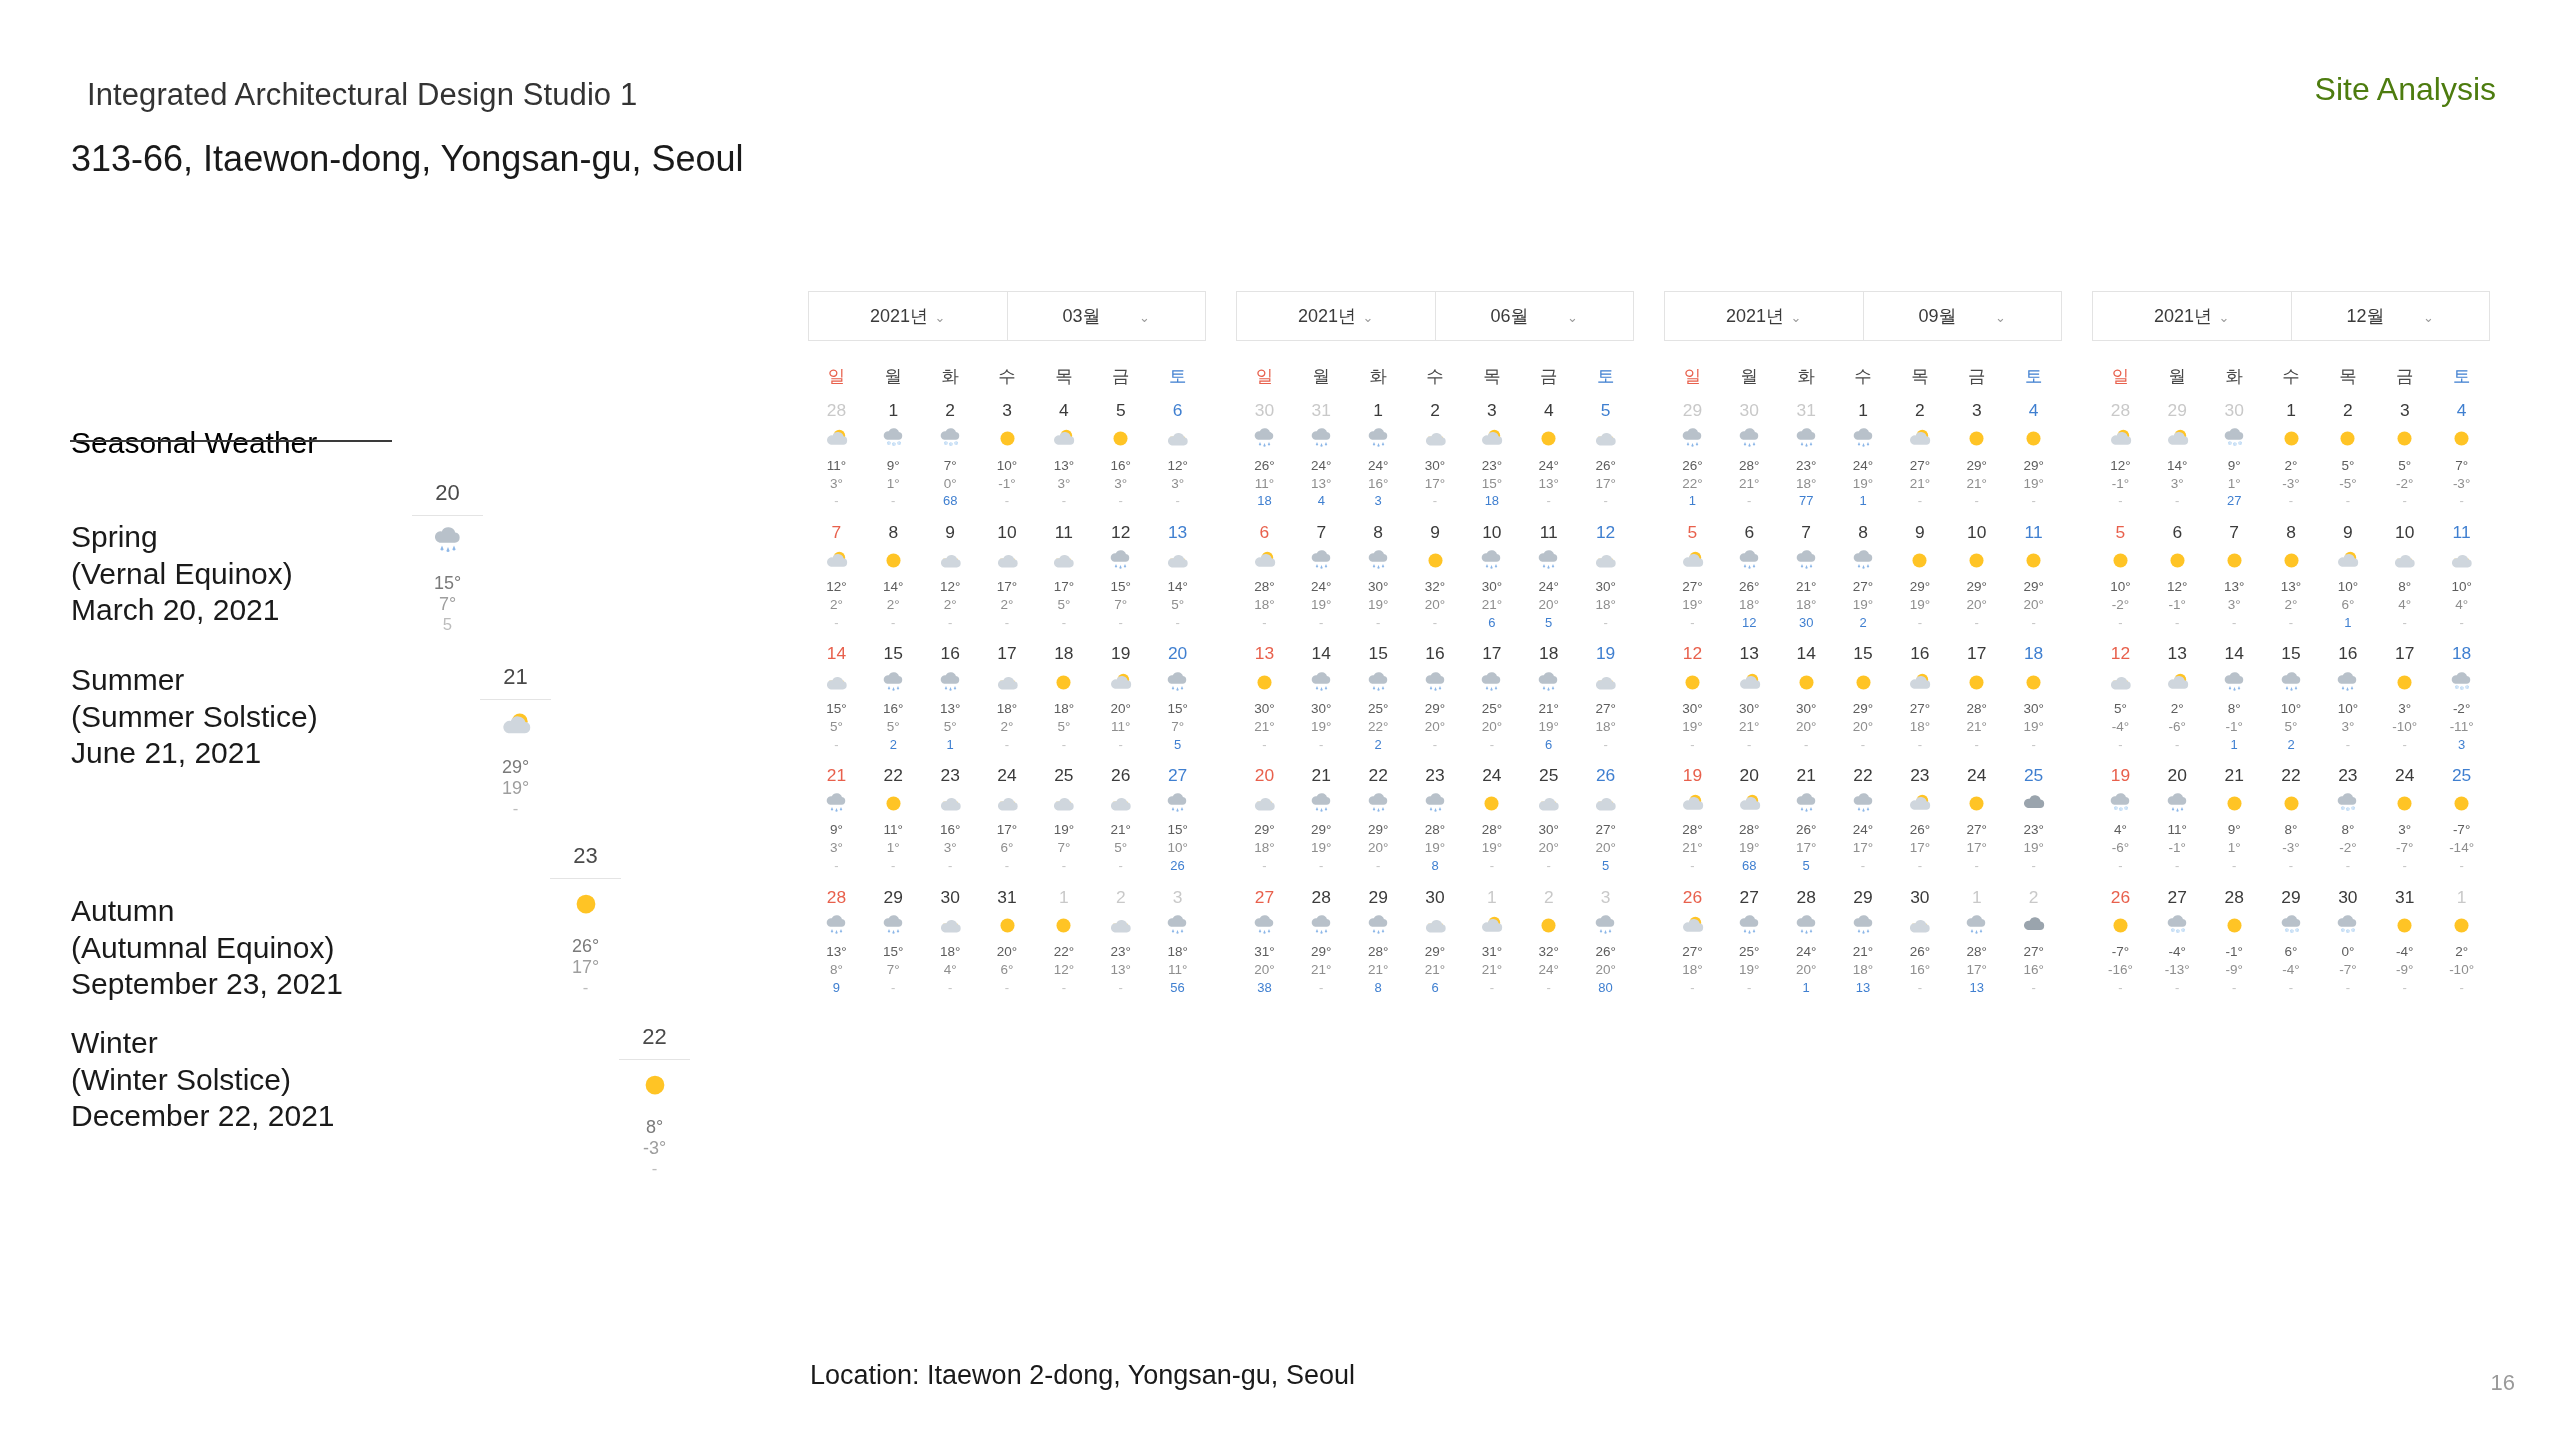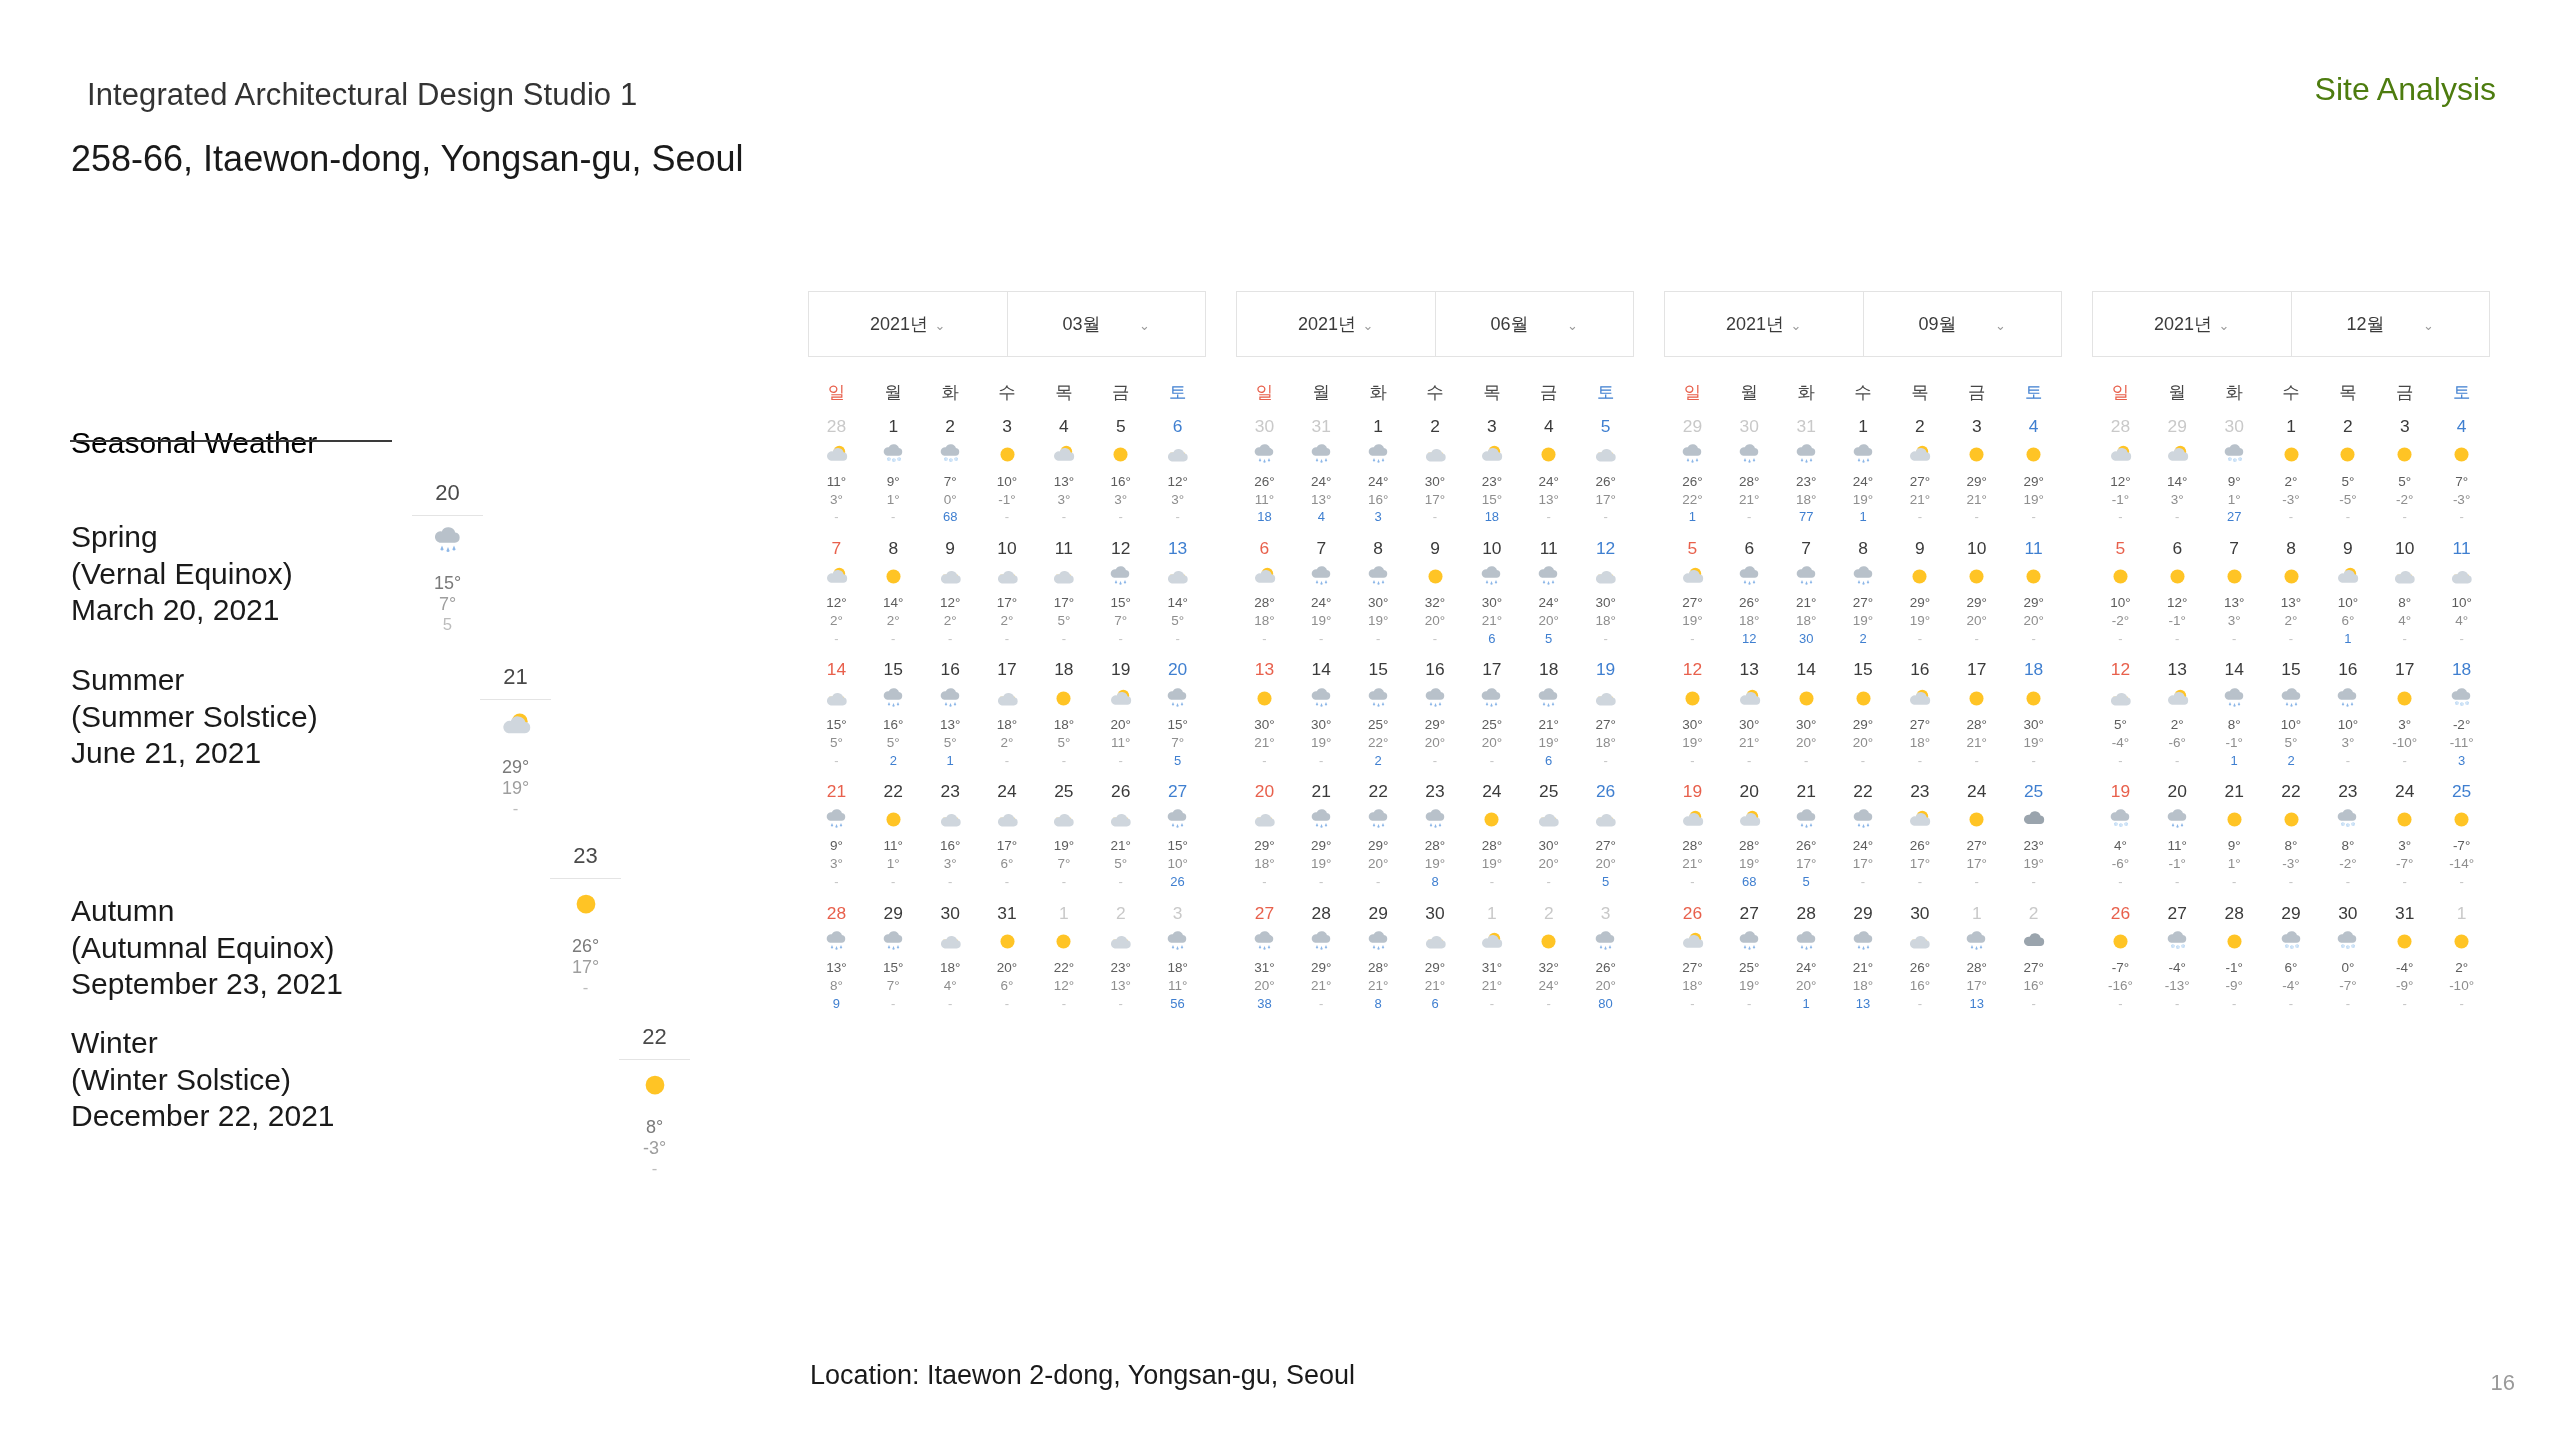--- a/index.html
+++ b/index.html
@@ -107,21 +107,21 @@
     font-size: 14px;
   }
   .cal1 { left: 808px; }
   .cal2 { left: 1236px; }
   .cal3 { left: 1664px; }
   .cal4 { left: 2092px; }
 
   .cal-head {
     display: flex;
     border: 0.6px solid #e3e3e3;
-    height: 66px;
+    height: 50px;
     box-sizing: border-box;
   }
   .cal-head > div {
     flex: 1;
     display: flex;
     align-items: center;
     justify-content: center;
     font-size: 18px;
     color: #3b3b3b;
     position: relative;
@@ -190,21 +190,21 @@
     right: 61px;
     top: 1370px;
     font-size: 22px;
     color: #9a9a9a;
   }
 </style>
 </head>
 <body>
 
 <div class="course-title">Integrated Architectural Design Studio 1</div>
-<div class="address-title">258-66, Itaewon-dong, Yongsan-gu, Seoul</div>
+<div class="address-title">313-66, Itaewon-dong, Yongsan-gu, Seoul</div>
 <div class="site-analysis">Site Analysis</div>
 
 <div class="seasonal-header">Seasonal Weather</div>
 <div class="seasonal-rule"></div>
 
 <div class="season-block sb1">Spring
 (Vernal Equinox)
 March 20, 2021</div>
 <div class="season-block sb2">Summer
 (Summer Solstice)

